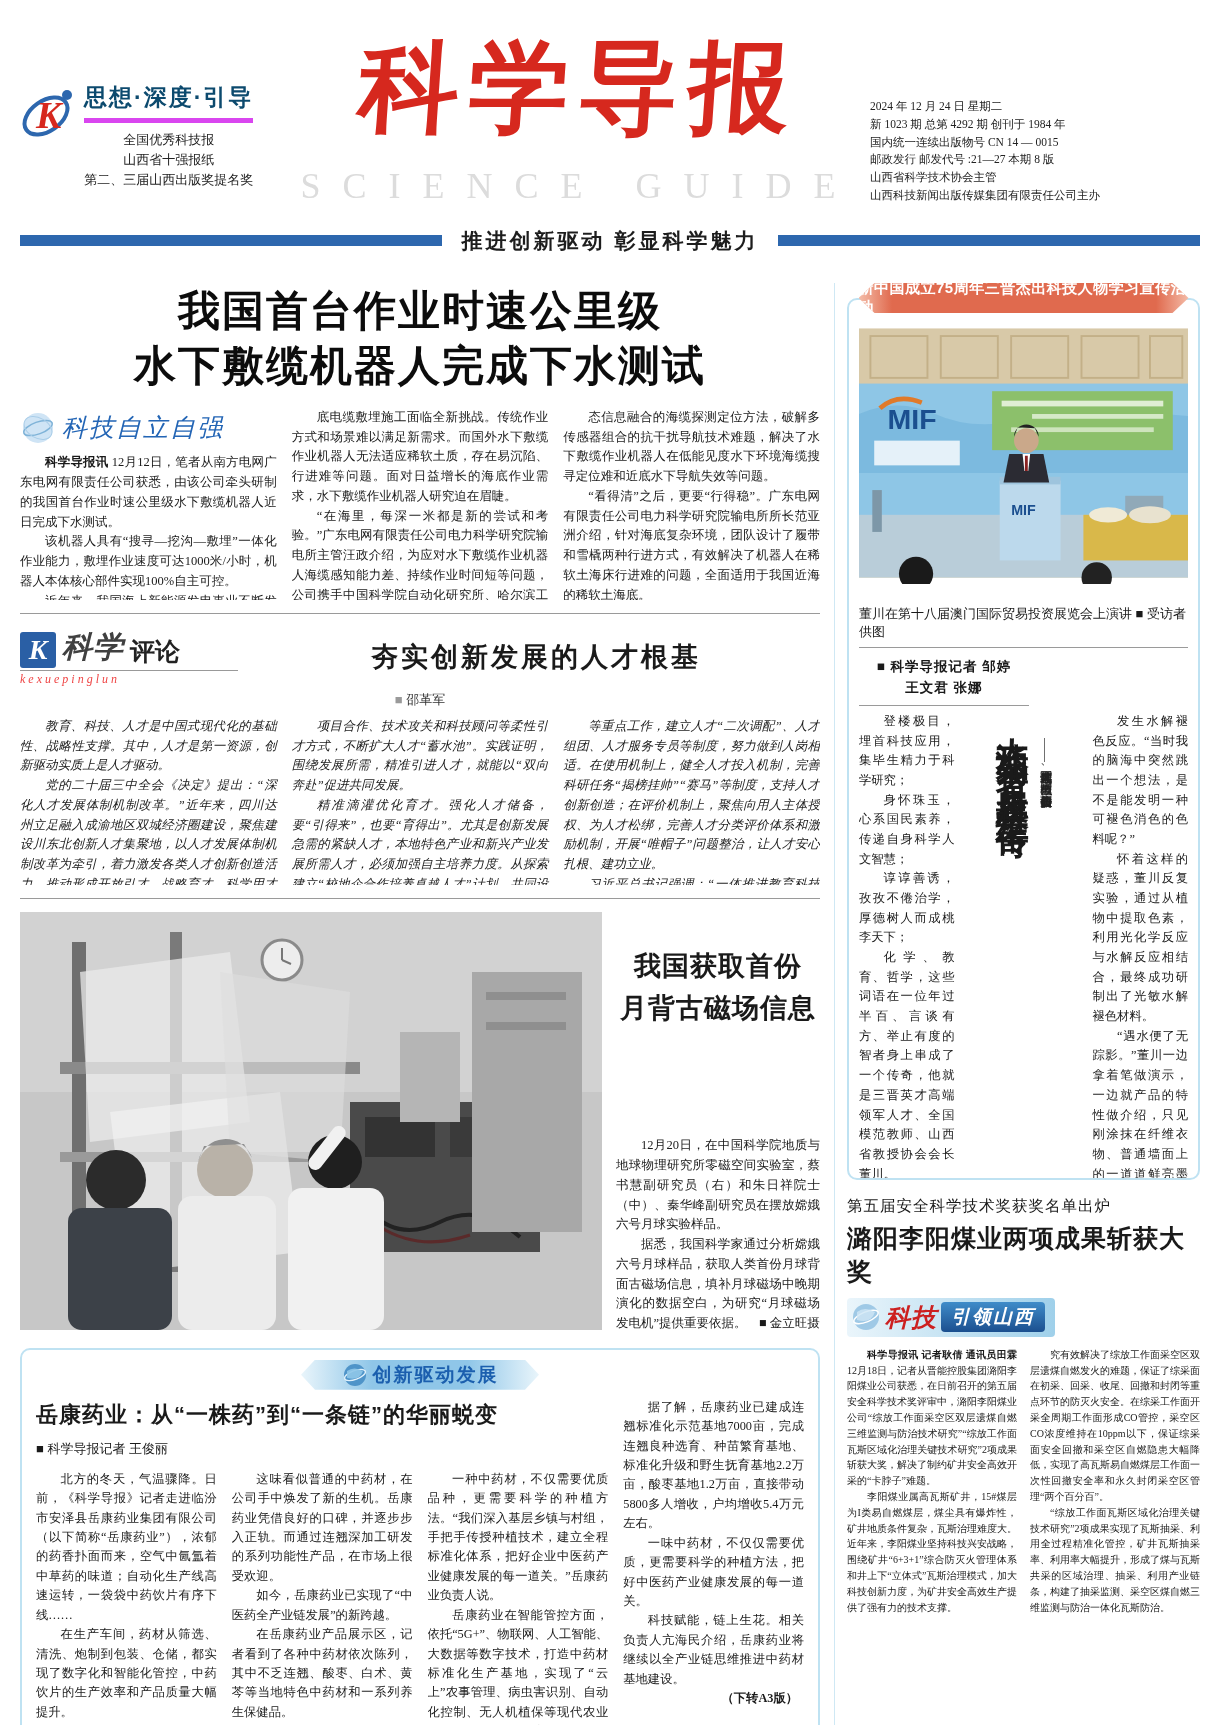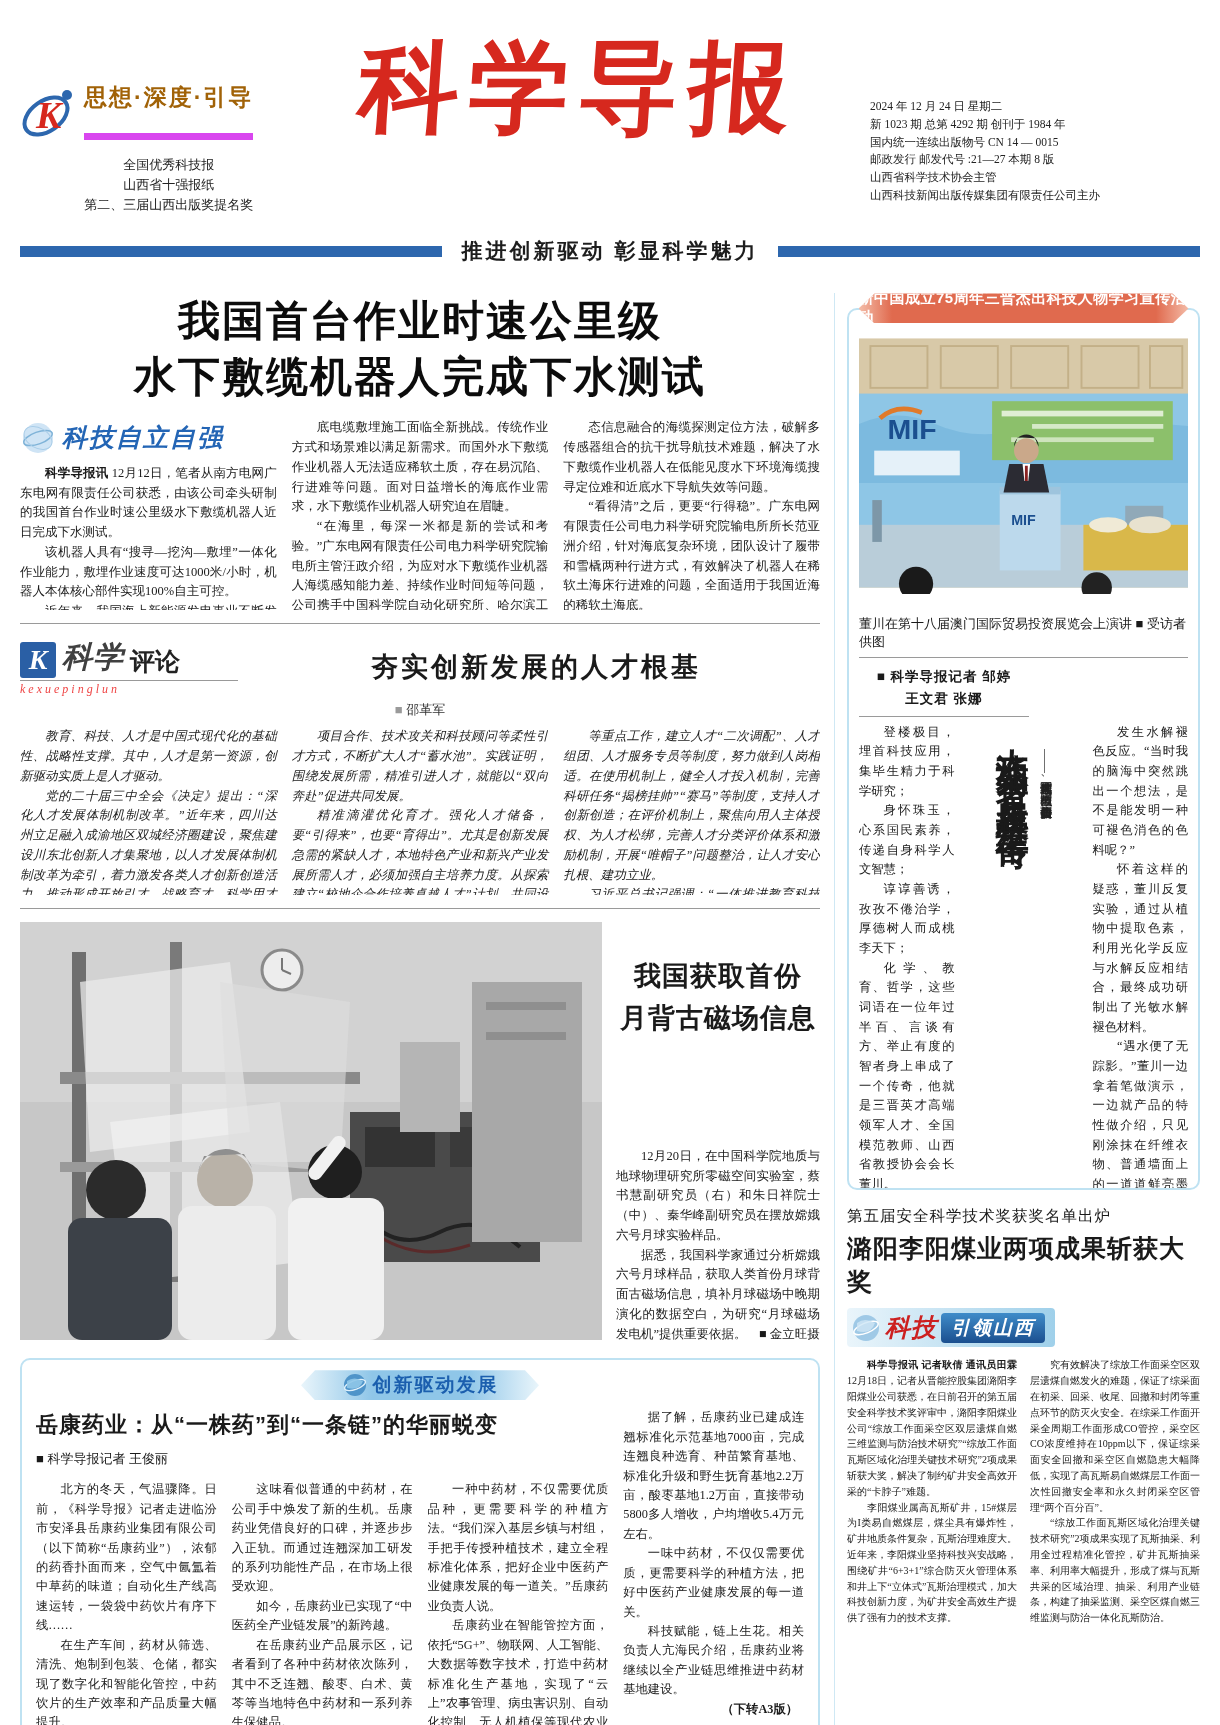--- a/index.html
+++ b/index.html
@@ -8,22 +8,22 @@
     font-family: "Liberation Serif", "DejaVu Serif", serif;
     color: #1a1a1a; overflow: hidden; position: relative;
   }
   .page { padding: 24px 20px 0; }
 
   
   .header { display: flex; align-items: flex-start; }
   .brand { width: 268px; flex: none; margin-top: 58px; display: flex; gap: 8px; }
   .brand-icon { width: 56px; height: 56px; flex: none; margin-top: 4px; }
   .brand-text {}
-  .tagline { font-family: "Liberation Sans", sans-serif; font-size: 23px; font-weight: 600; letter-spacing: 2px; color: #a16207; padding-bottom: 20px; border-bottom: 7px solid #d946ef; }
-  .honors { margin-top: 15px; font-size: 13px; line-height: 1.55; text-align: center; color: #222; }
+  .tagline { font-family: "Liberation Sans", sans-serif; font-size: 23px; font-weight: 600; letter-spacing: 2px; color: #0c4a6e; padding-bottom: 5px; border-bottom: 5px solid #d946ef; }
+  .honors { margin-top: 7px; font-size: 13px; line-height: 1.55; text-align: center; color: #222; }
   .masthead { flex: 1; text-align: center; position: relative; height: 175px; }
   .mast-cn { position: relative; z-index: 2; font-size: 100px; line-height: 1.3; font-weight: 900; color: #d6281e; letter-spacing: 10px; font-family: "Liberation Serif", serif; transform: skewX(-4deg); }
   .mast-en { position: absolute; left: 0; right: 0; bottom: -8px; z-index: 1; font-family: "Liberation Serif", serif; font-size: 36px; color: #dcdcdc; letter-spacing: 22px; }
   .pubinfo { width: 330px; flex: none; margin-top: 74px; font-size: 11.5px; line-height: 1.55; color: #222; }
   .slogan-row { display: flex; align-items: center; margin-top: 10px; }
   .slogan-bar { flex: 1; height: 11px; background: #2d67ae; }
   .slogan-text { margin: 12px 20px; font-family: "Liberation Sans", sans-serif; font-size: 21px; font-weight: 600; letter-spacing: 3px; color: #1d1d1d; }
 
   
   .content { display: grid; grid-template-columns: 800px 1fr; column-gap: 14px; margin-top: 16px; }
@@ -32,21 +32,21 @@
   .bottom-box-wrap { grid-column: 1; grid-row: 2; }
 
   .body-text { font-size: 12.5px; line-height: 1.58; text-align: justify; }
   .para { text-indent: 2em; }
   .end-mark { text-align: right; font-weight: 700; padding-right: 6px; }
 
   
   .lead-headline { text-align: center; font-family: "Liberation Sans", sans-serif; font-weight: 900; font-size: 42px; line-height: 1.32; letter-spacing: 2px; color: #0c0c0c; }
   .lead-cols { display: grid; grid-template-columns: repeat(3, 1fr); gap: 15px; margin-top: 14px; height: 192px; overflow: hidden; }
   .badge-zili { display: flex; align-items: center; gap: 6px; margin-bottom: 6px; }
-  .badge-zili-text { font-family: "Liberation Sans", sans-serif; font-size: 25px; font-weight: 700; font-style: italic; color: #2365b5; letter-spacing: 2px; white-space: nowrap; }
+  .badge-zili-text { font-family: "Liberation Sans", sans-serif; font-size: 25px; font-weight: 400; font-style: italic; color: #2365b5; letter-spacing: 2px; white-space: nowrap; }
 
   .rule { border: none; border-top: 1px solid #9a9a9a; margin: 13px 0; }
 
   
   .cmt-header { display: flex; align-items: center; gap: 14px; }
   .cmt-logo { width: 218px; flex: none; }
   .cmt-row { display: flex; align-items: flex-end; gap: 6px; }
   .cmt-k { width: 36px; height: 36px; background: #2a5fa5; color: #fff; font-family: "Liberation Serif", serif; font-style: italic; font-weight: 900; font-size: 28px; text-align: center; line-height: 36px; border-radius: 3px; }
   .cmt-sci { font-family: "Liberation Serif", serif; font-style: italic; font-weight: 900; font-size: 30px; color: #404040; letter-spacing: 1px; }
   .cmt-pl { font-family: "Liberation Sans", sans-serif; font-weight: 700; font-size: 25px; color: #222; }
@@ -118,20 +118,21 @@
         <div class="tagline">思想·深度·引导</div>
         <div class="honors">
           <div>全国优秀科技报</div>
           <div>山西省十强报纸</div>
           <div>第二、三届山西出版奖提名奖</div>
         </div>
       </div>
     </div>
     <div class="masthead">
       <div class="mast-cn">科学导报</div>
+      <div class="mast-en">SCIENCE  GUIDE</div>
     </div>
     <div class="pubinfo">
       <div>2024 年 12 月 24 日 星期二</div>
       <div>新 1023 期  总第 4292 期  创刊于 1984 年</div>
       <div>国内统一连续出版物号 CN 14 — 0015</div>
       <div>邮政发行  邮发代号 :21—27 本期 8 版</div>
       <div>山西省科学技术协会主管</div>
       <div>山西科技新闻出版传媒集团有限责任公司主办</div>
     </div>
   </div>

